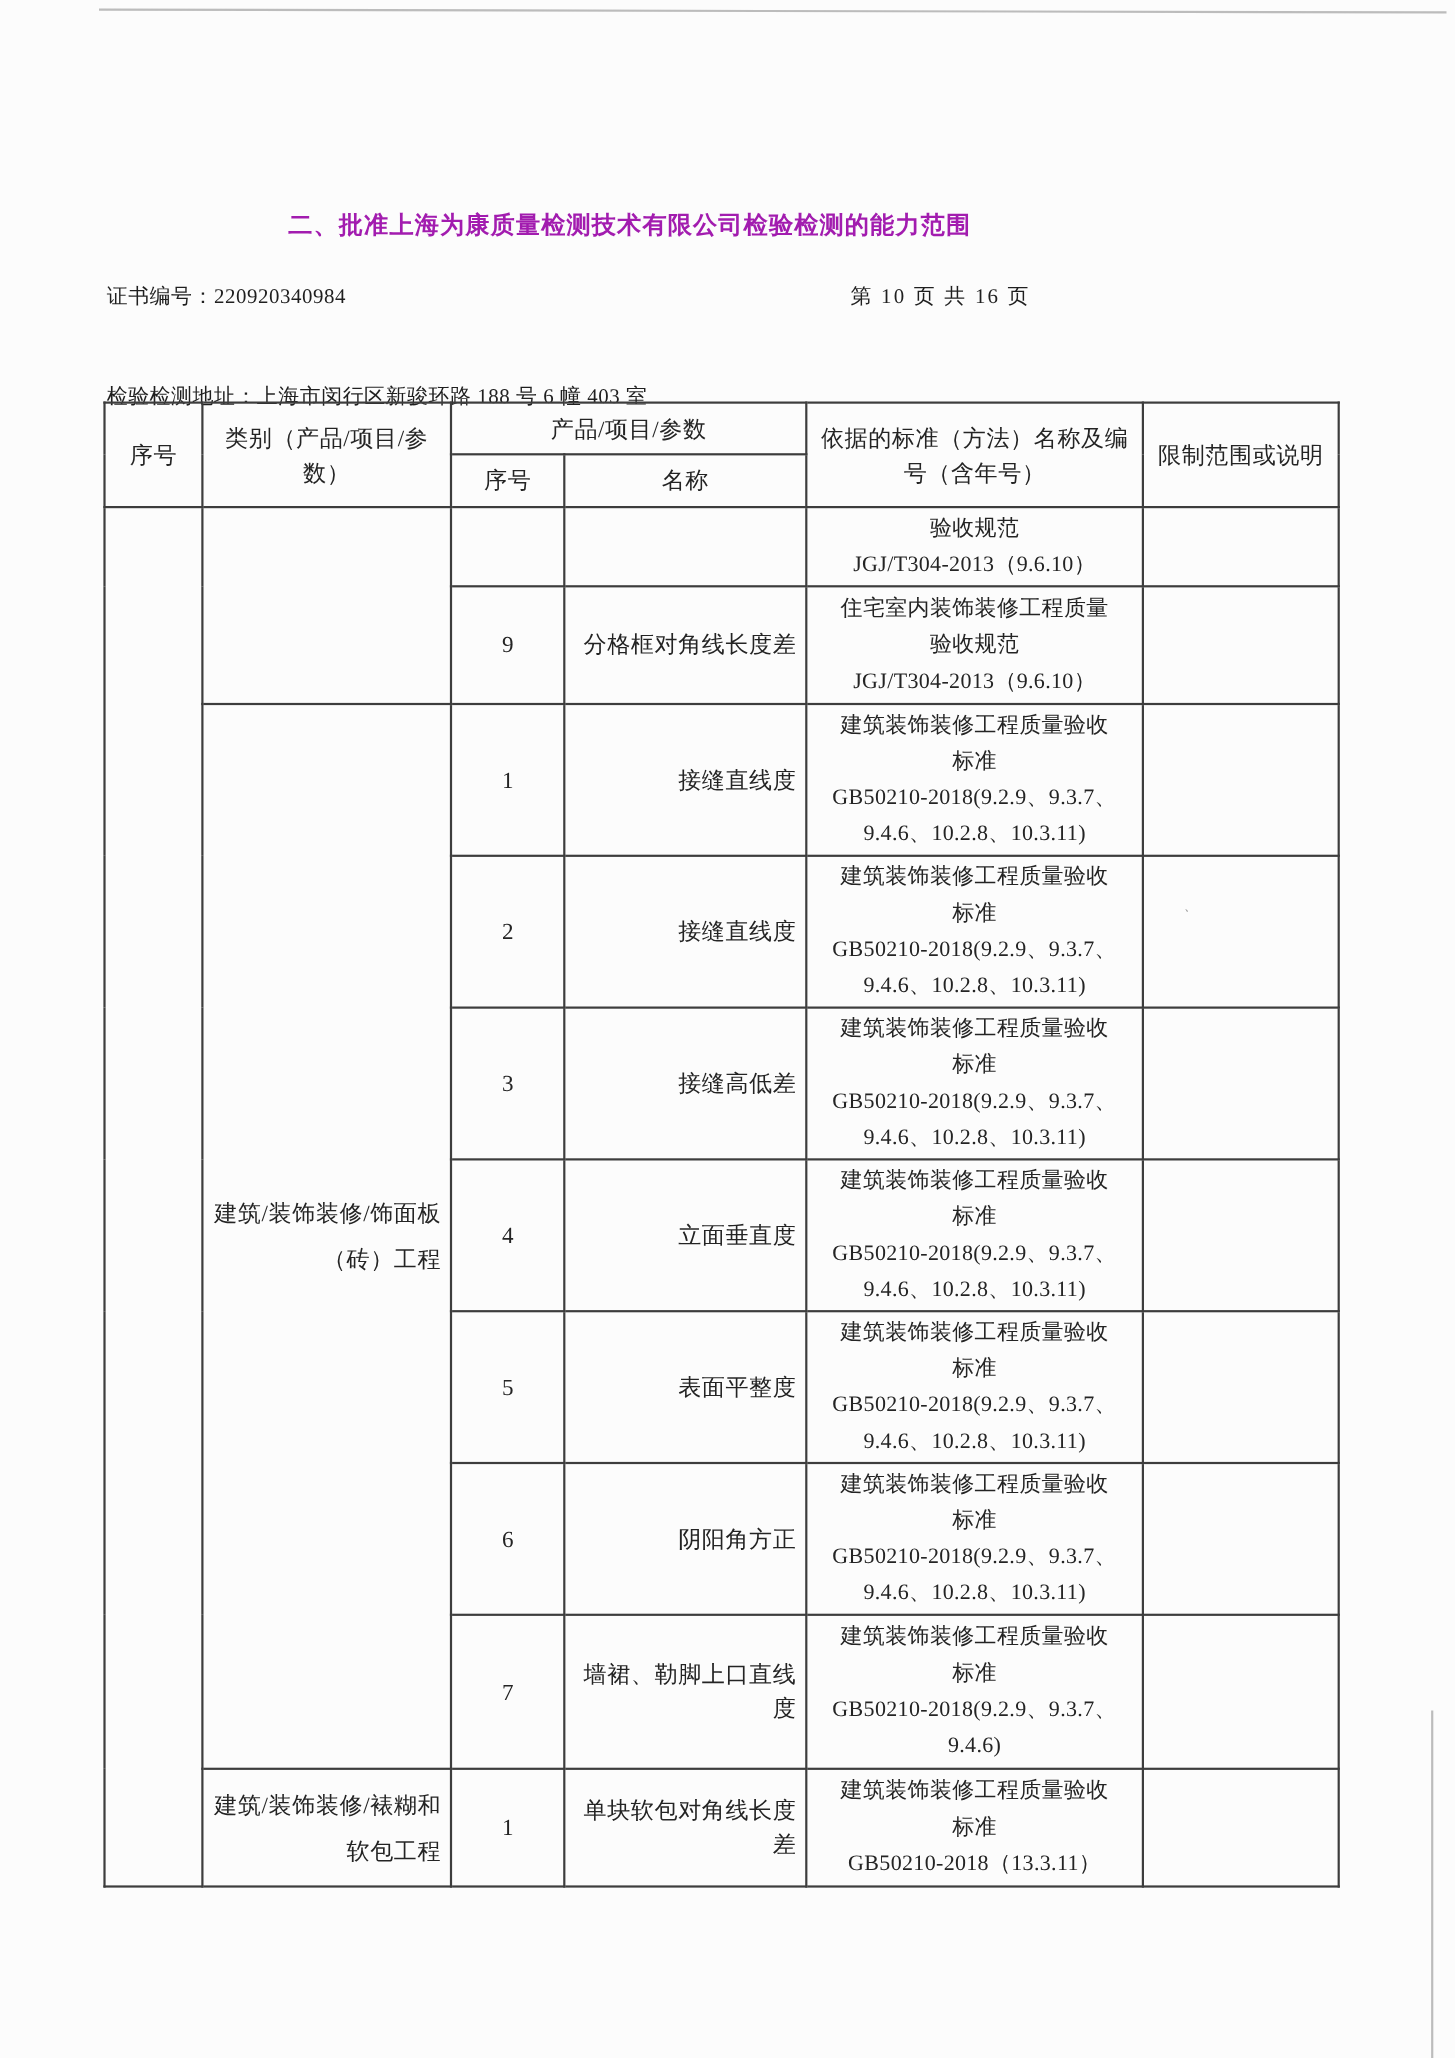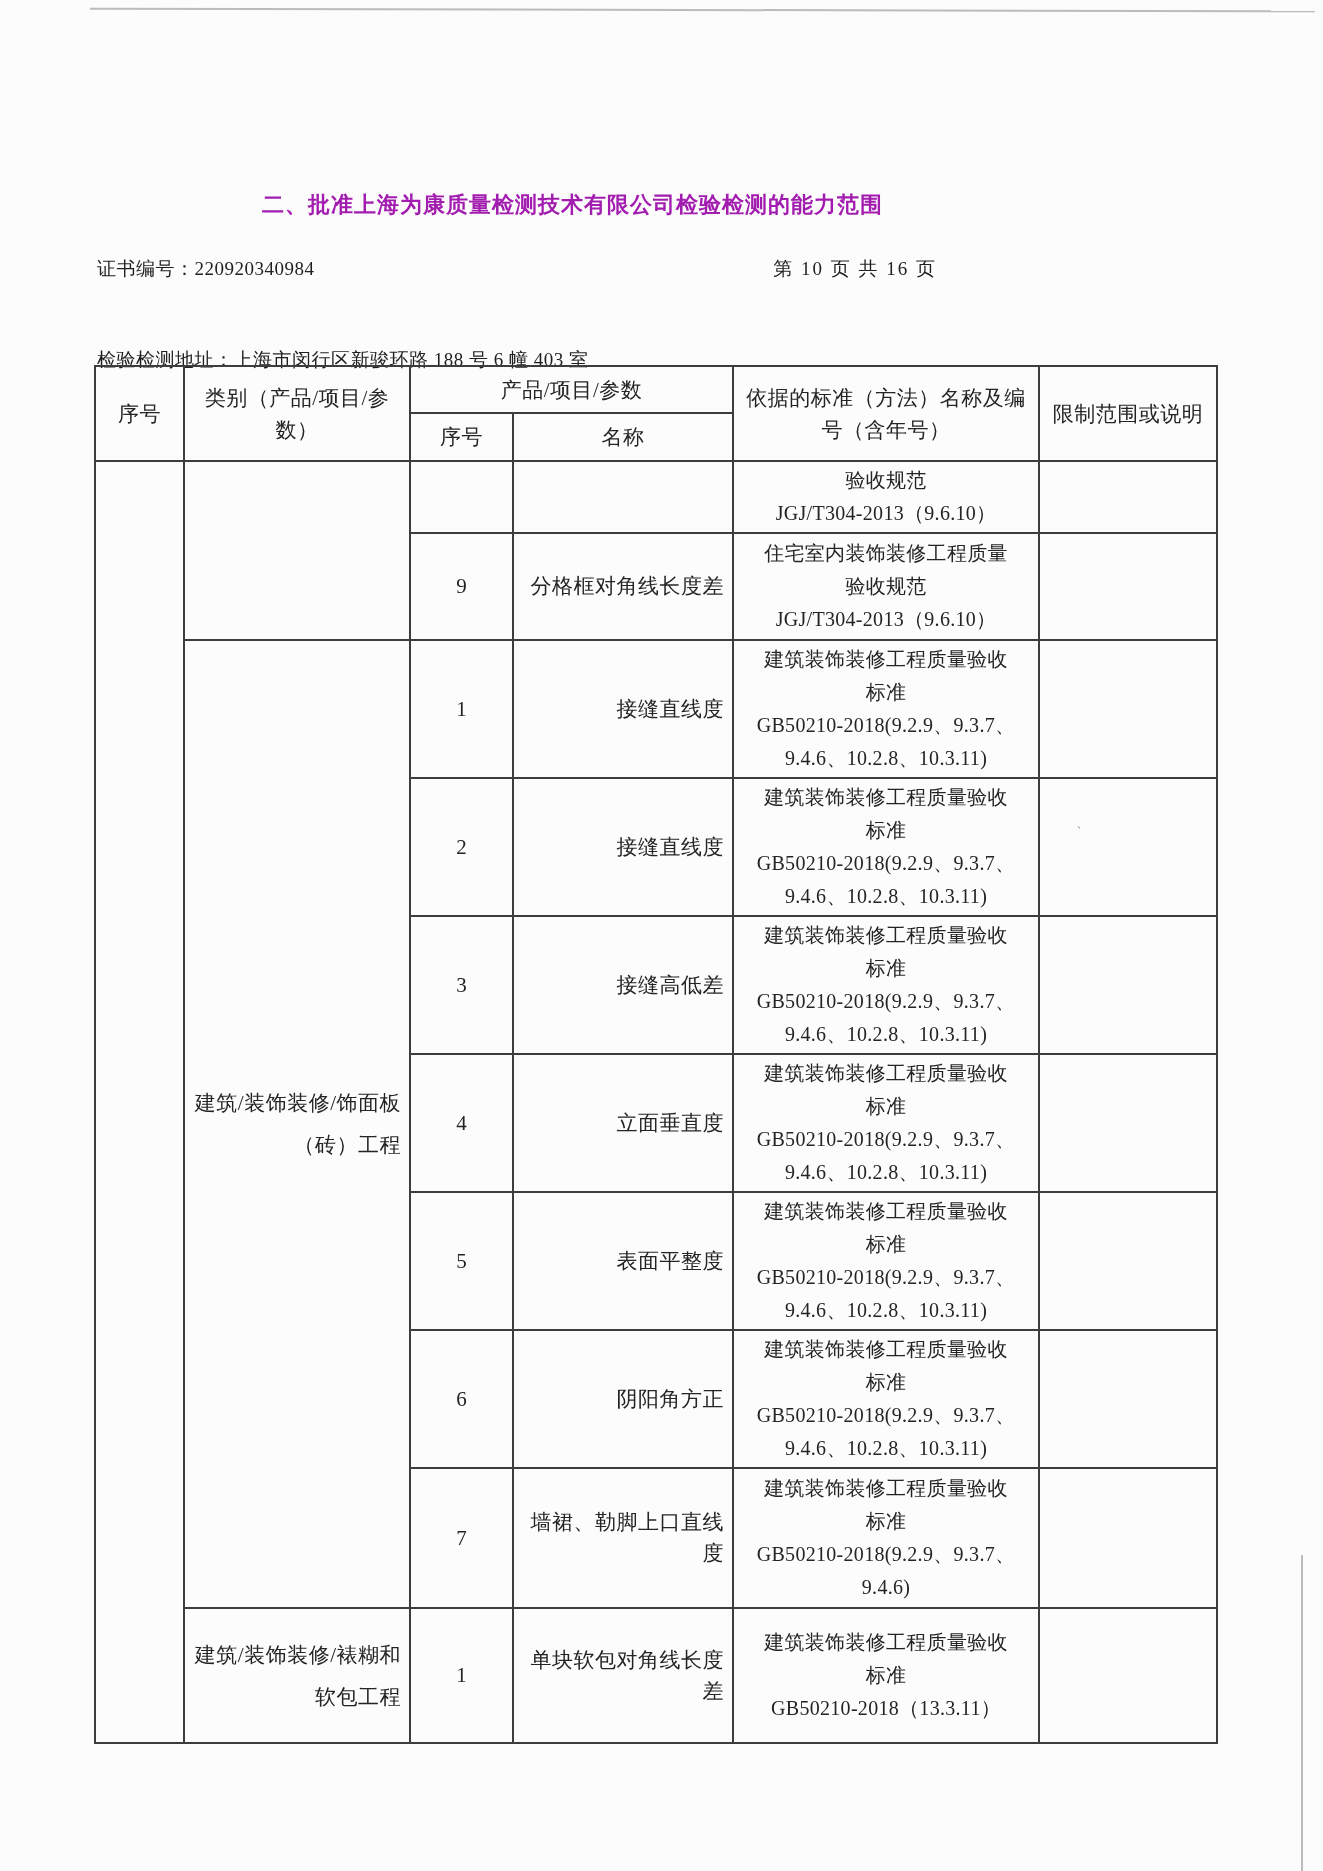--- a/index.html
+++ b/index.html
@@ -44,21 +44,21 @@
   table.cap td,table.cap th{
     border:2px solid #3d3d3d;
     vertical-align:middle;
     font-weight:normal;
     padding:2px 8px;
     overflow:hidden;
   }
   th.hdr{text-align:center;line-height:32px;letter-spacing:.5px;}
   .rh-h1{height:47px;} .rh-h2{height:48px;}
   .rh-a{height:65px;} .rh-b{height:107px;} .rh-c{height:137px;}
-  .rh-d{height:140px;} .rh-e{height:135px;}
+  .rh-d{height:140px;} .rh-e{height:107px;}
 
   td.c-seq{text-align:center;}
   td.c-cat{text-align:right;padding:6px 10px 6px 13px;line-height:42px;letter-spacing:.5px;}
   td.c-num{text-align:center;}
   td.c-name{text-align:right;padding:6px 20px 6px 13px;line-height:31px;letter-spacing:.5px;}
   td.c-std{
     text-align:center;padding:8px 10px 8px 12px;
     font-size:20px;line-height:33px;white-space:pre-line;letter-spacing:.3px;
   }
   td.c-res{text-align:left;}

